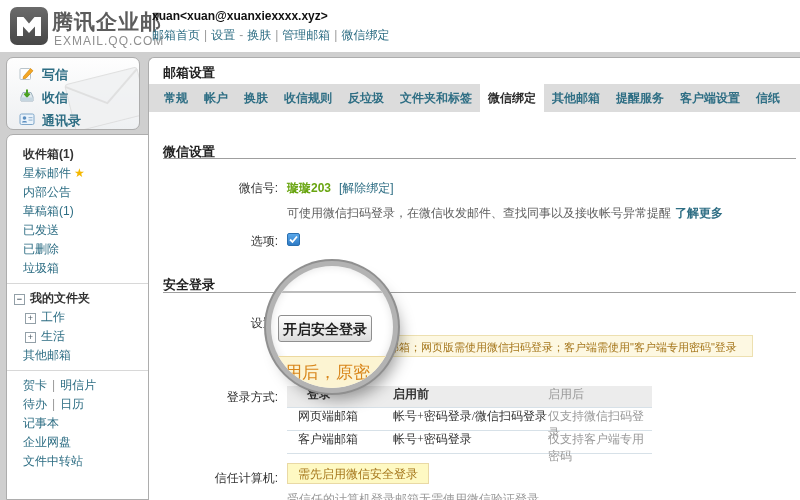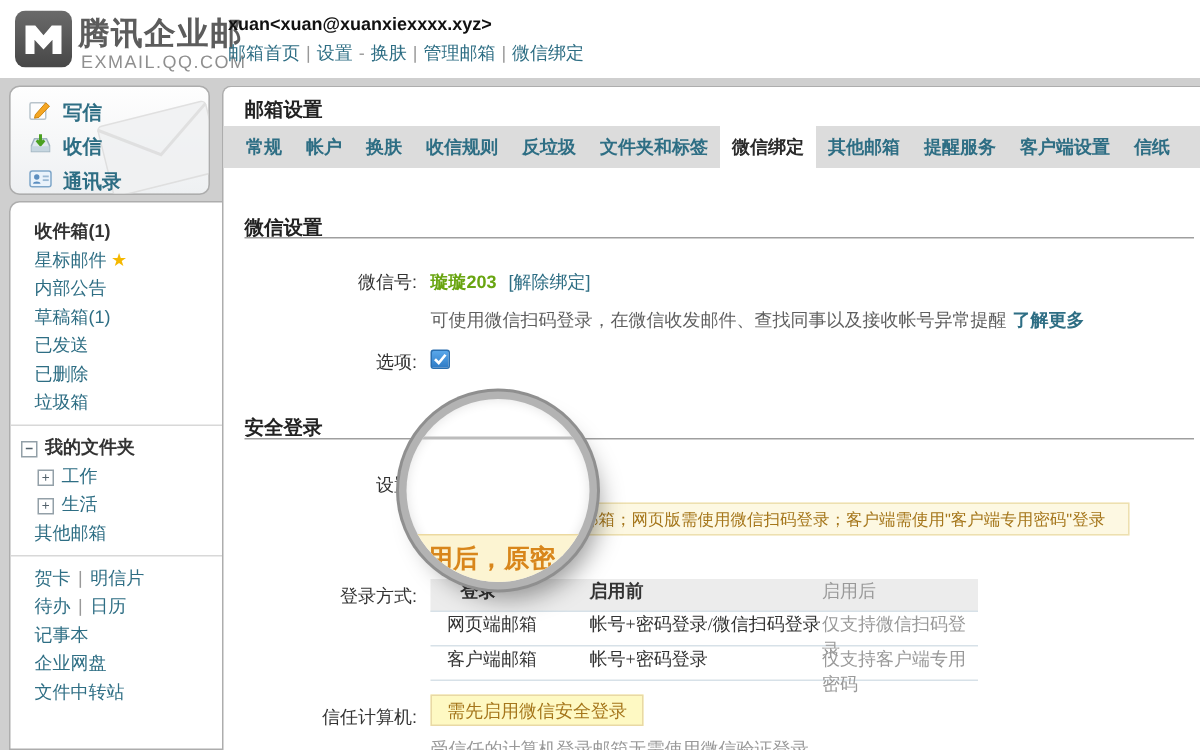--- a/index.html
+++ b/index.html
@@ -71,21 +71,21 @@
 
   
   .lens{position:absolute;left:271px;top:266px;width:122px;height:122px;border-radius:50%;background:#fff;overflow:hidden;
         box-shadow:0 0 0 5px #b3b3b3, 0 0 0 7px #8f8f8f, 7px 11px 16px rgba(0,0,0,.38), inset 0 0 8px rgba(0,0,0,.12);
         z-index:50;}
   .lens-line{position:absolute;left:0;width:122px;height:2px;background:#bcbcbc;}
   .lens-btn{position:absolute;left:7px;top:49px;width:94px;height:27px;border:1px solid #8f8f8f;border-radius:3px;
             background:linear-gradient(#ffffff,#dcdcdc);font-size:14px;font-weight:bold;color:#222;
             text-align:center;line-height:27px;box-sizing:border-box;white-space:nowrap;cursor:pointer;}
   .lens-warn-band{position:absolute;left:0;top:90px;width:122px;height:32px;background:#fcf4d2;border-top:1px solid #ecd9a0;}
-  .lens-warn{position:absolute;left:-3px;top:95px;font-size:17px;font-weight:bold;color:#d8861b;white-space:nowrap;}
+  .lens-warn{position:absolute;left:-3px;top:95px;font-size:17px;font-weight:normal;color:#d8861b;white-space:nowrap;}
 </style>
 </head>
 <body>
 
 <div class="stage">
 
   <div class="topbar">
     <div class="logo-badge">
       <svg width="38" height="38" viewBox="0 0 38 38">
         <defs>
@@ -235,17 +235,18 @@
       <div class="c2">仅支持客户端专用密码</div>
     </div>
   </div>
 
   <div class="lbl" style="top:470px;">信任计算机:</div>
   <div class="notice-box">需先启用微信安全登录</div>
   <div class="trusted-desc">受信任的计算机登录邮箱无需使用微信验证登录</div>
 
   <div class="lens">
     <div class="lens-line" style="top:25px;"></div>
+    <div class="lens-btn">开启安全登录</div>
     <div class="lens-warn-band"></div>
     <div class="lens-warn">启用后，原密</div>
   </div>
 
 </div>
 
 </body></html>

